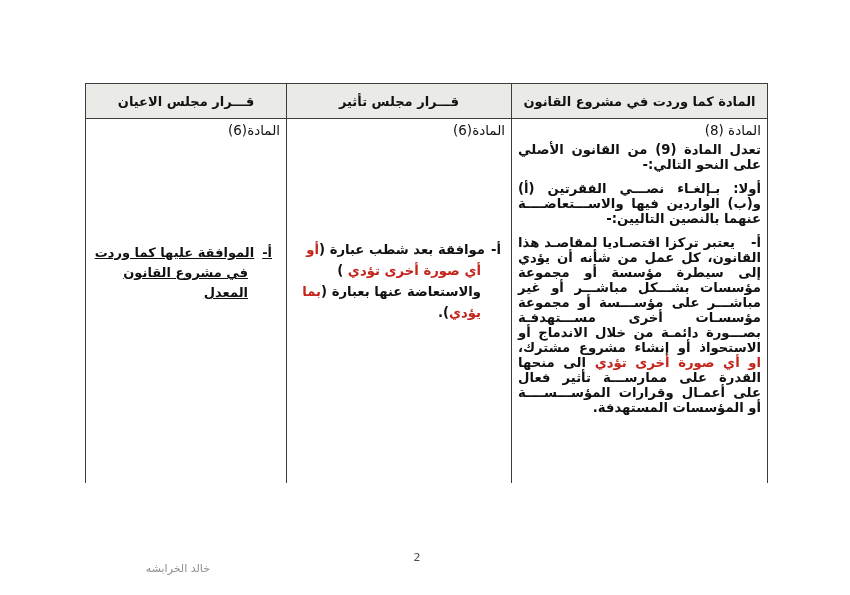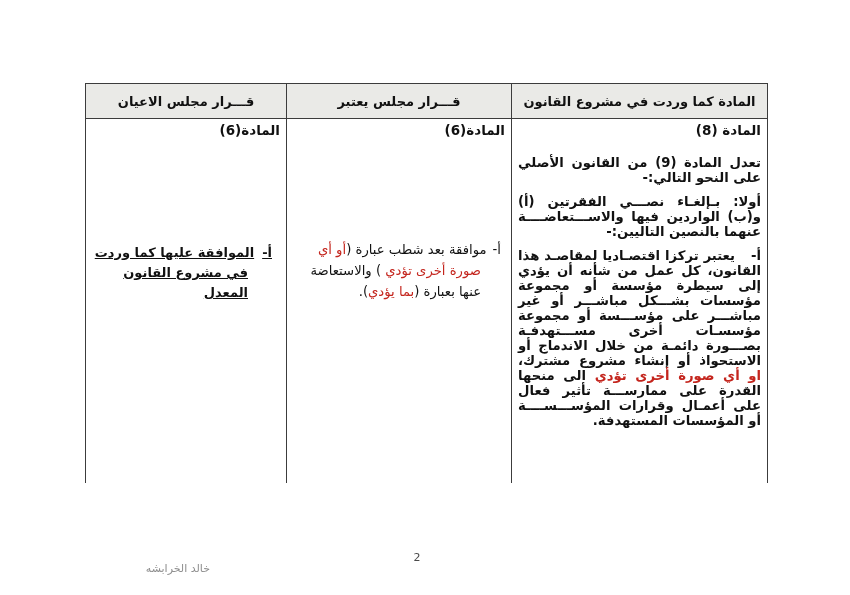--- a/index.html
+++ b/index.html
@@ -44,42 +44,42 @@
     border-left:1px solid #3c3c3c;
     border-bottom:none;
     vertical-align:top;
     height:364px;
     background:#fff;
     color:#111;
     padding:2px 6px 0 6px;
   }
   .article-no {
     font-size:13.5px;
-    font-weight:bold;
+    font-weight:normal;
     text-align:right;
-    margin-bottom:16px;
+    margin-bottom:3px;
     line-height:18px;
   }
   
   .law-body p {
     font-size:13.2px;
     font-weight:bold;
     line-height:15px;
     text-align:justify;
     text-justify:inter-word;
     margin-bottom:9px;
   }
   .law-body p.last { margin-bottom:15px; }
   .marker { margin-left:16px; }
   .red { color:#c4251d; }
   
   .dep-item {
     margin-top:100px;
     font-size:13.2px;
-    font-weight:normal;
+    font-weight:bold;
     line-height:21px;
     text-align:right;
     padding-right:4px;
     padding-left:2px;
   }
   .dep-item .hang {
     display:block;
     padding-right:20px;
     text-indent:-20px;
   }
@@ -127,21 +127,21 @@
 
   <table class="cmp-table">
     <colgroup>
       <col class="c-law">
       <col class="c-dep">
       <col class="c-sen">
     </colgroup>
     <thead>
       <tr>
         <th>المادة كما وردت في مشروع القانون</th>
-        <th>قـــرار مجلس يعتبر</th>
+        <th>قـــرار مجلس تأثير</th>
         <th>قـــرار مجلس الاعيان</th>
       </tr>
     </thead>
     <tbody>
       <tr>
 
         <td>
           <div class="article-no">المادة (8)</div>
           <div class="law-body">
             <p><span>تعدل المادة (9) من القانون الأصلي على النحو التالي:-</span></p>

